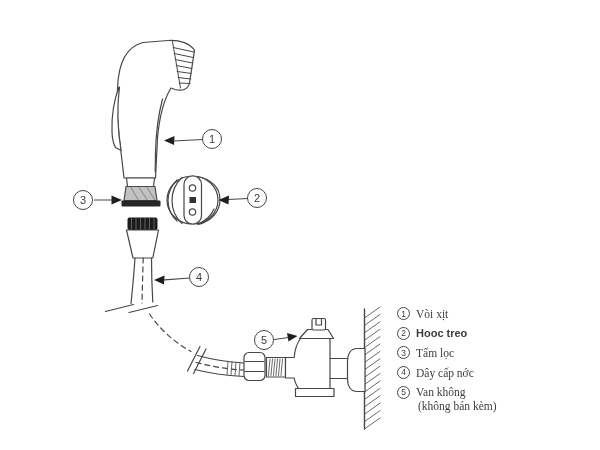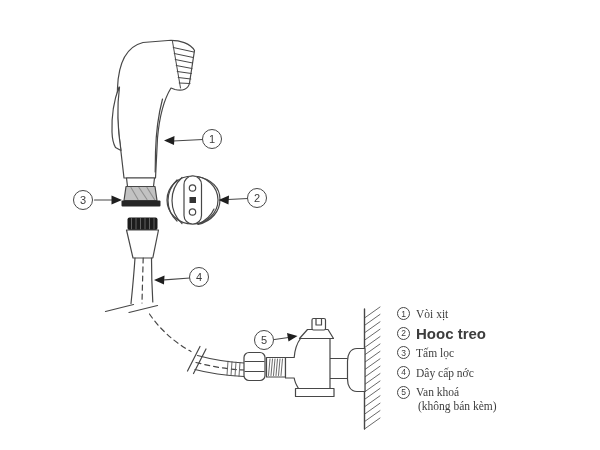--- a/index.html
+++ b/index.html
@@ -25,21 +25,21 @@
     width:11px;height:11px;border:1.2px solid #474747;border-radius:50%;
     display:flex;align-items:center;justify-content:center;
     font-size:8.5px;color:#3c3c3c;flex:0 0 auto;
     font-family:"Liberation Sans",sans-serif;line-height:1;
   }
   .legend-label{
     margin-left:6px;font-family:"Liberation Serif",serif;
     font-size:11.5px;color:#3d3d3d;white-space:nowrap;
   }
   .legend-label.sans{
-    font-family:"Liberation Sans",sans-serif;font-size:15px;font-weight:600;
+    font-family:"Liberation Sans",sans-serif;font-size:11px;font-weight:600;
   }
   .legend-note{
     margin-left:21px;margin-top:-2px;font-family:"Liberation Serif",serif;
     font-size:11.5px;color:#3d3d3d;white-space:nowrap;
   }
 </style>
 </head>
 <body>
 
 <div class="stage">
@@ -204,18 +204,18 @@
     <div class="legend-row">
       <span class="legend-num">3</span>
       <span class="legend-label">Tấm lọc</span>
     </div>
     <div class="legend-row">
       <span class="legend-num">4</span>
       <span class="legend-label">Dây cấp nớc</span>
     </div>
     <div class="legend-row">
       <span class="legend-num">5</span>
-      <span class="legend-label">Van khoá</span>
+      <span class="legend-label">Van không</span>
     </div>
     <div class="legend-note">(không bán kèm)</div>
   </div>
 
 </div>
 
 </body></html>

